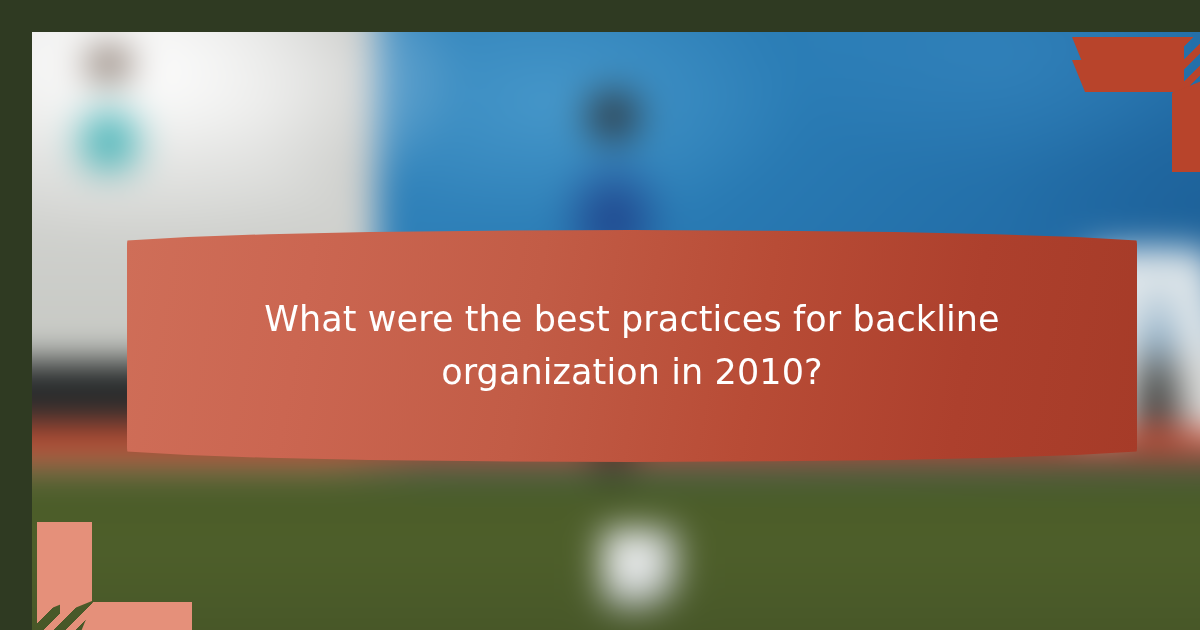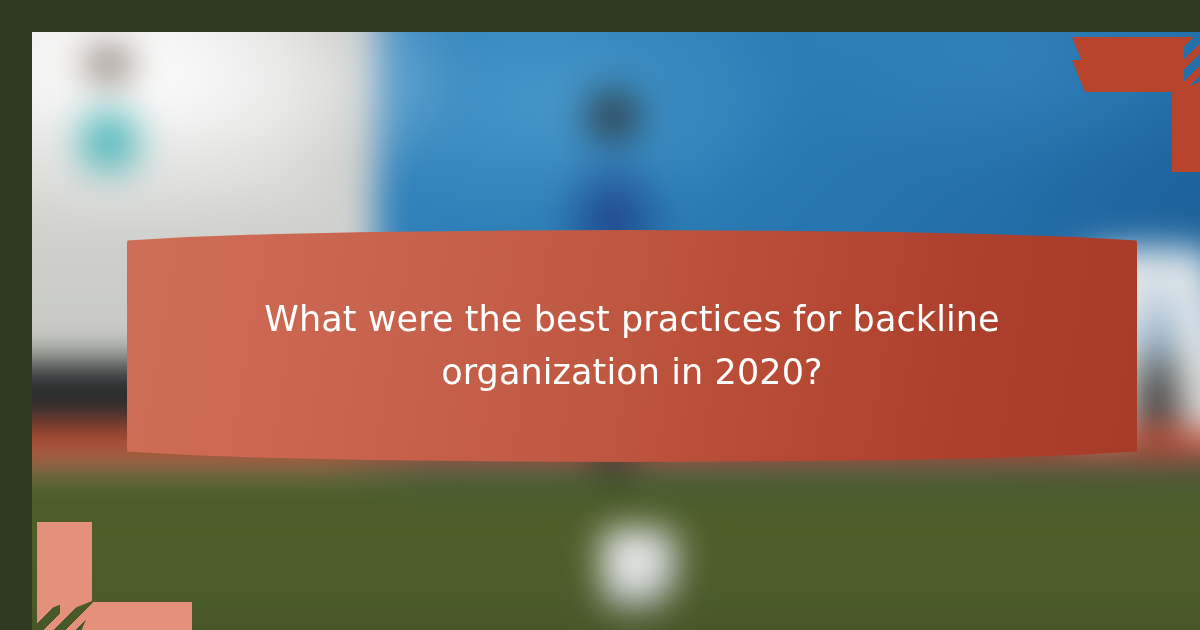--- a/index.html
+++ b/index.html
@@ -232,21 +232,21 @@
     <div class="fig-teal"></div>
     <div class="fig-blue"></div>
     <div class="fig-legs"></div>
     <div class="ball"></div>
   </div>
 
   <div id="banner">
     <div id="banner-text">
       <span>What were the best practices for backline</span>
       <br>
-      <span>organization in 2020?</span>
+      <span>organization in 2010?</span>
     </div>
   </div>
 
   <div class="corner" id="corner-tr">
     <div class="bar hatch"></div>
     <div class="bar h1"></div>
     <div class="bar h2"></div>
     <div class="bar v1"></div>
     <div class="bar v2"></div>
   </div>

